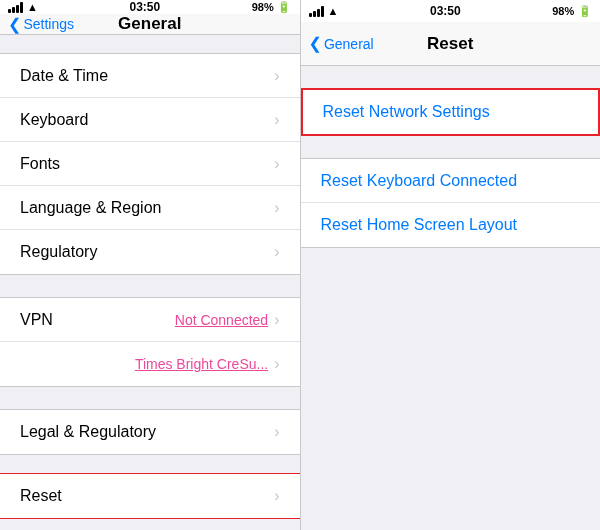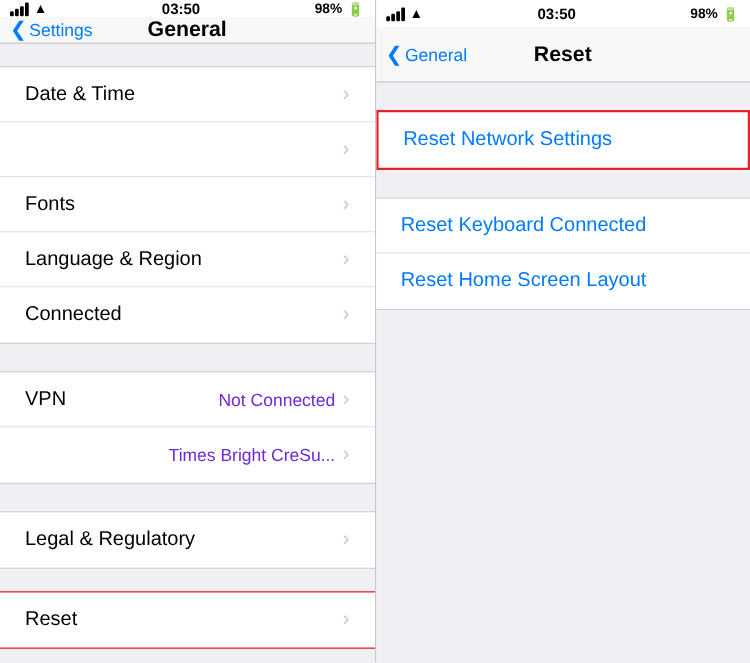--- a/index.html
+++ b/index.html
@@ -84,22 +84,23 @@
     .list-item:last-child {
       border-bottom: none;
     }
     .list-item-label {
       font-size: 16px;
       color: #000;
       flex: 1;
     }
     .list-item-value {
       font-size: 14px;
-      color: #6d28d9;
+      color: #ec4899;
       margin-right: 6px;
+      text-decoration: underline;
     }
     .chevron {
       color: #c7c7cc;
       font-size: 16px;
     }
     .blue-item .list-item-label {
       color: #007aff;
     }
     .shut-down-section {
       margin-top: 18px;
@@ -156,32 +157,33 @@
     </div>
     <span class="nav-title">General</span>
   </div>
 
   <div class="list-section" style="margin-top:18px;">
     <div class="list-item">
       <span class="list-item-label">Date &amp; Time</span>
       <span class="chevron">›</span>
     </div>
     <div class="list-item">
+      <span class="list-item-label">Keyboard</span>
       <span class="chevron">›</span>
     </div>
     <div class="list-item">
       <span class="list-item-label">Fonts</span>
       <span class="chevron">›</span>
     </div>
     <div class="list-item">
       <span class="list-item-label">Language &amp; Region</span>
       <span class="chevron">›</span>
     </div>
     <div class="list-item">
-      <span class="list-item-label">Connected</span>
+      <span class="list-item-label">Regulatory</span>
       <span class="chevron">›</span>
     </div>
   </div>
 
   <div class="list-section">
     <div class="list-item">
       <span class="list-item-label">VPN</span>
       <span class="list-item-value">Not Connected</span>
       <span class="chevron">›</span>
     </div>

